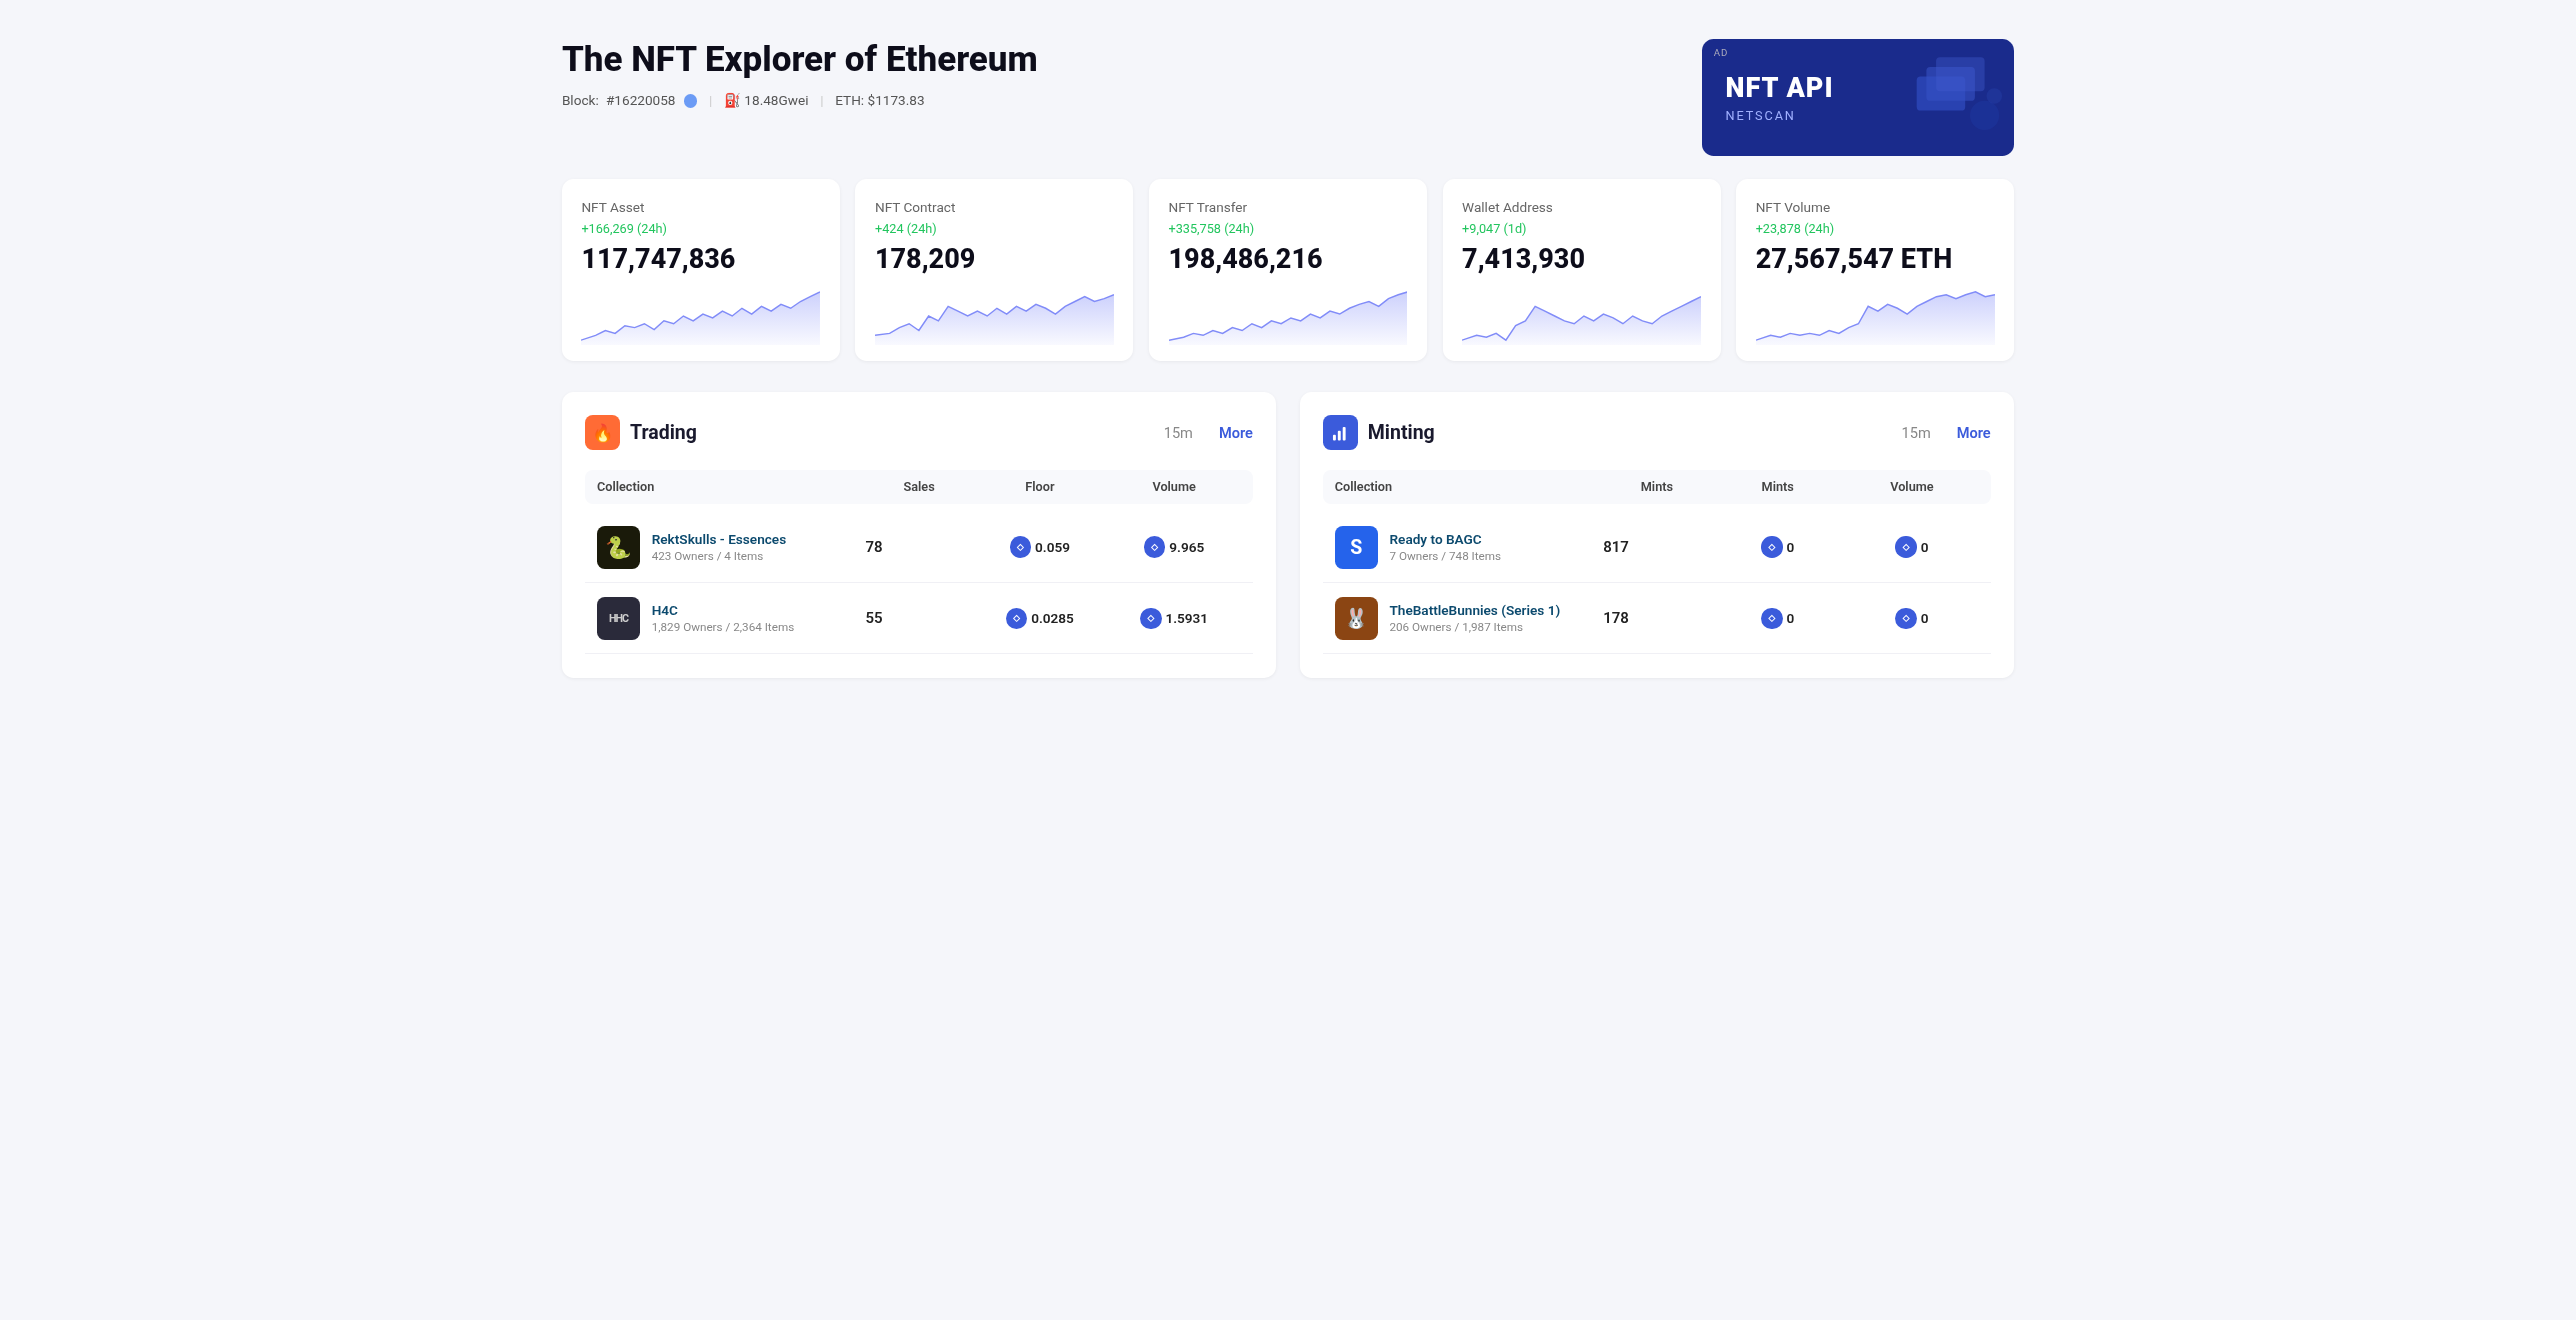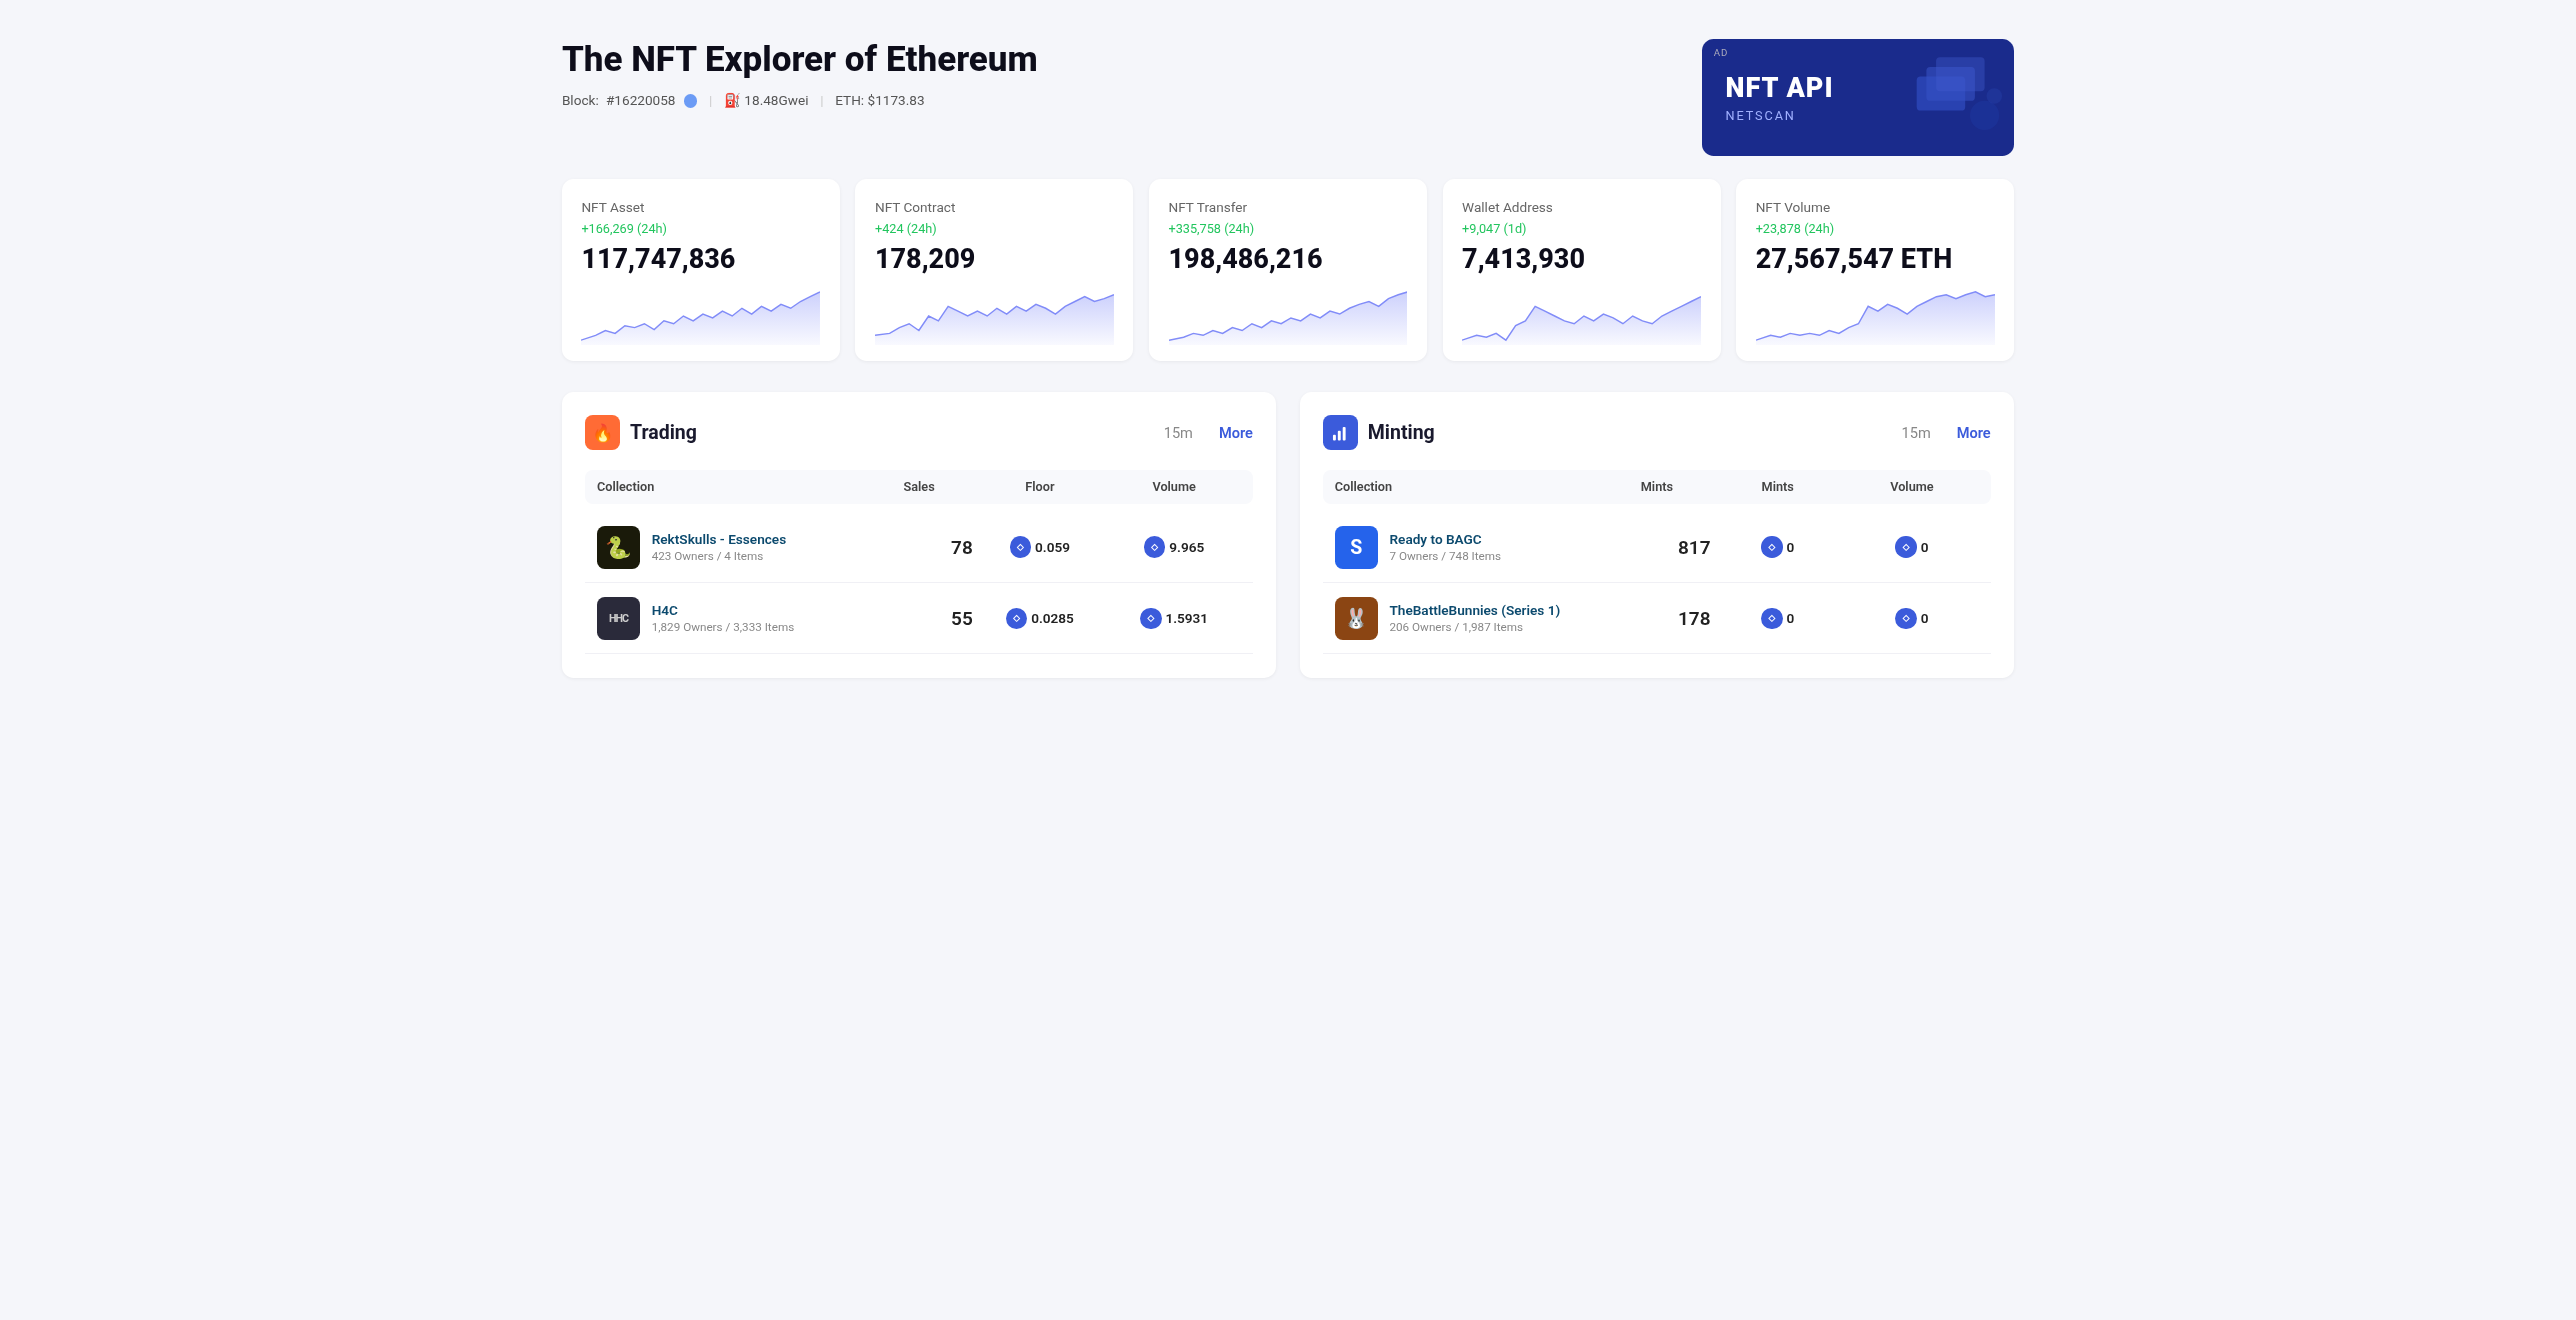--- a/index.html
+++ b/index.html
@@ -219,24 +219,24 @@
       font-size: 13.6px;
       font-weight: 600;
       color: #0c4a6e;
     }
     .collection-sub {
       font-size: 11.7px;
       color: #888;
       margin-top: 1.9px;
     }
     .cell-value {
-      font-size: 19px;
+      font-size: 15px;
       font-weight: 600;
       color: #222;
-      text-align: right;
+      text-align: left;
     }
     .eth-value {
       display: flex;
       align-items: center;
       justify-content: center;
       gap: 3.9px;
       font-size: 13.6px;
       font-weight: 600;
       color: #222;
     }
@@ -424,21 +424,21 @@
         </div>
       </div>
 
       <div class="table-row trading-cols">
         <div class="collection-cell">
           <div class="collection-thumb" style="background:#2a2a3a; font-size:10.7px; color:#ccc; font-weight:700; letter-spacing:-1px;">
             <span>HHC</span>
           </div>
           <div>
             <div class="collection-name">H4C</div>
-            <div class="collection-sub">1,829 Owners / 3,333 Items</div>
+            <div class="collection-sub">1,829 Owners / 2,364 Items</div>
           </div>
         </div>
         <div class="cell-value">55</div>
         <div class="eth-value">
           <span class="eth-icon">⬦</span>
           <span>0.0285</span>
         </div>
         <div class="eth-value">
           <span class="eth-icon">⬦</span>
           <span>1.5931</span>

